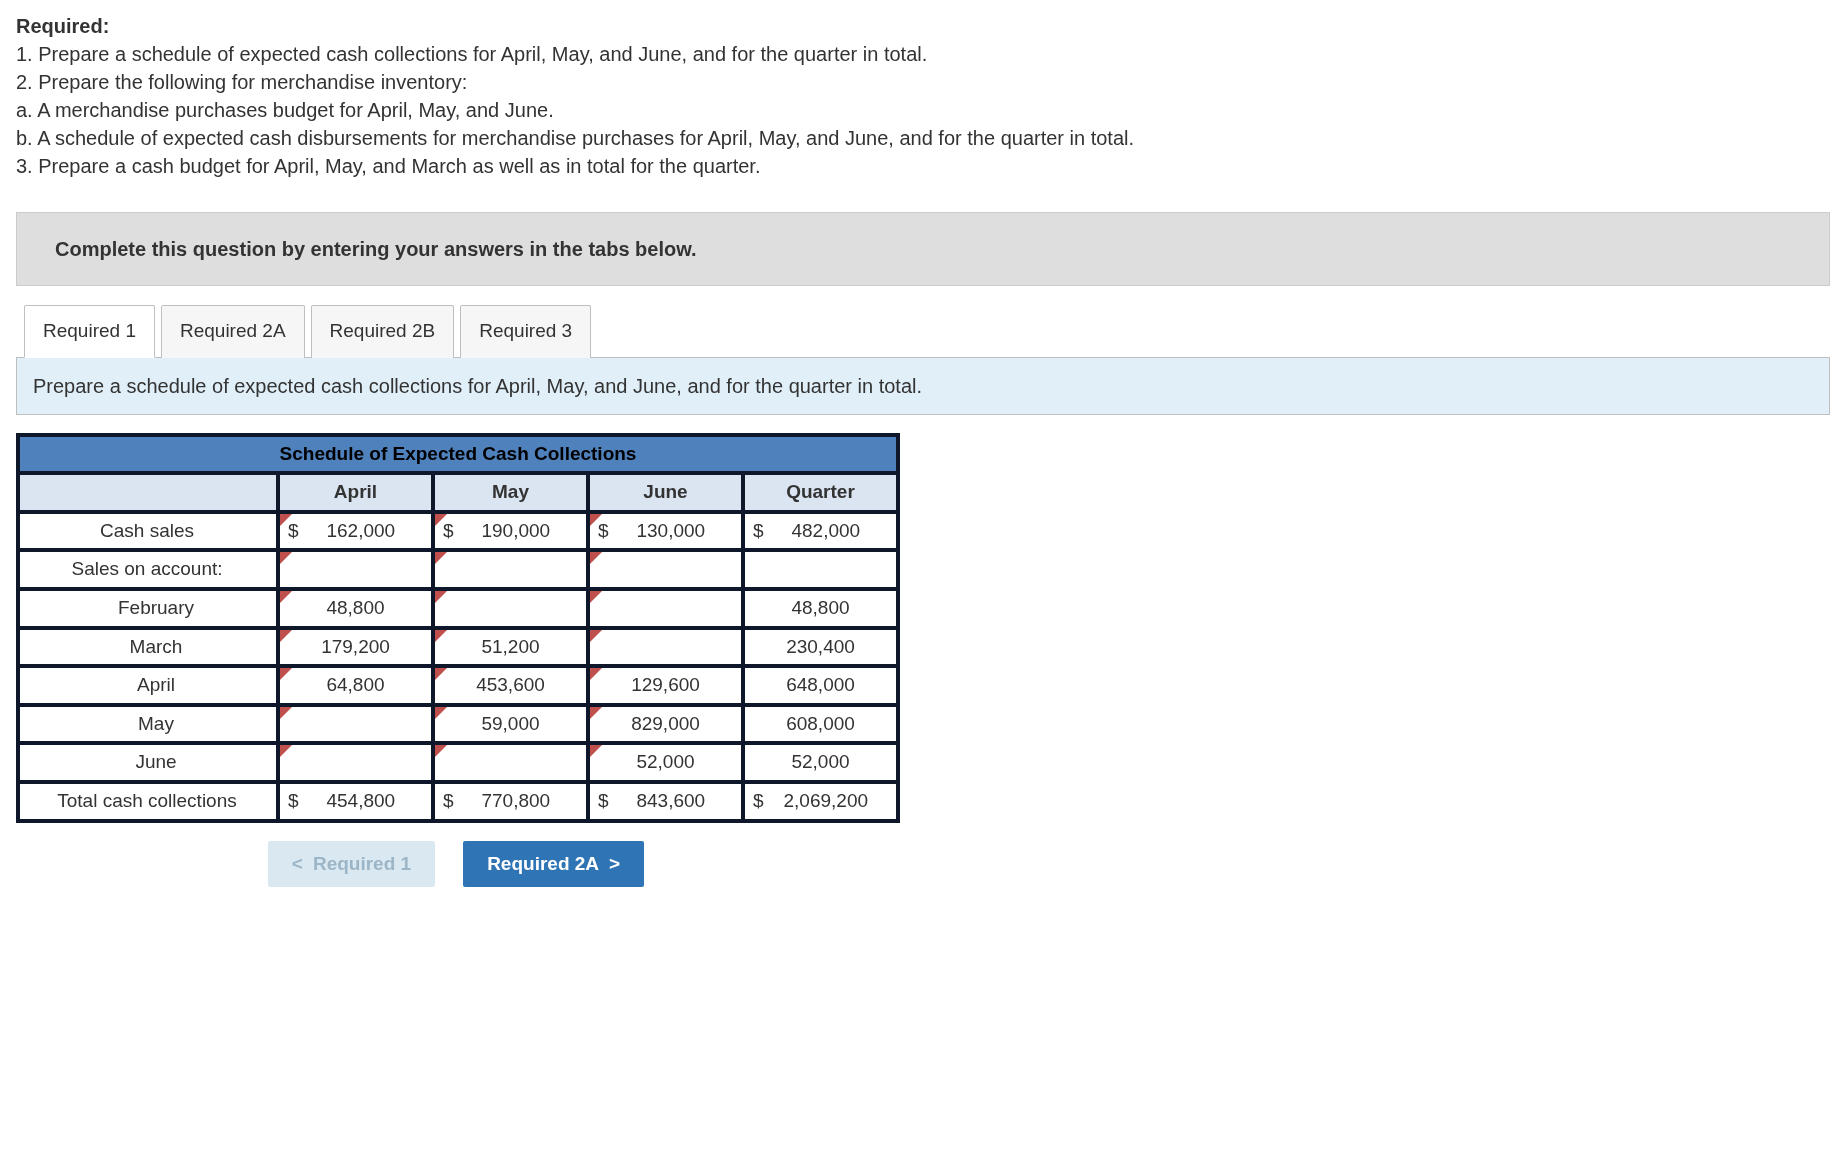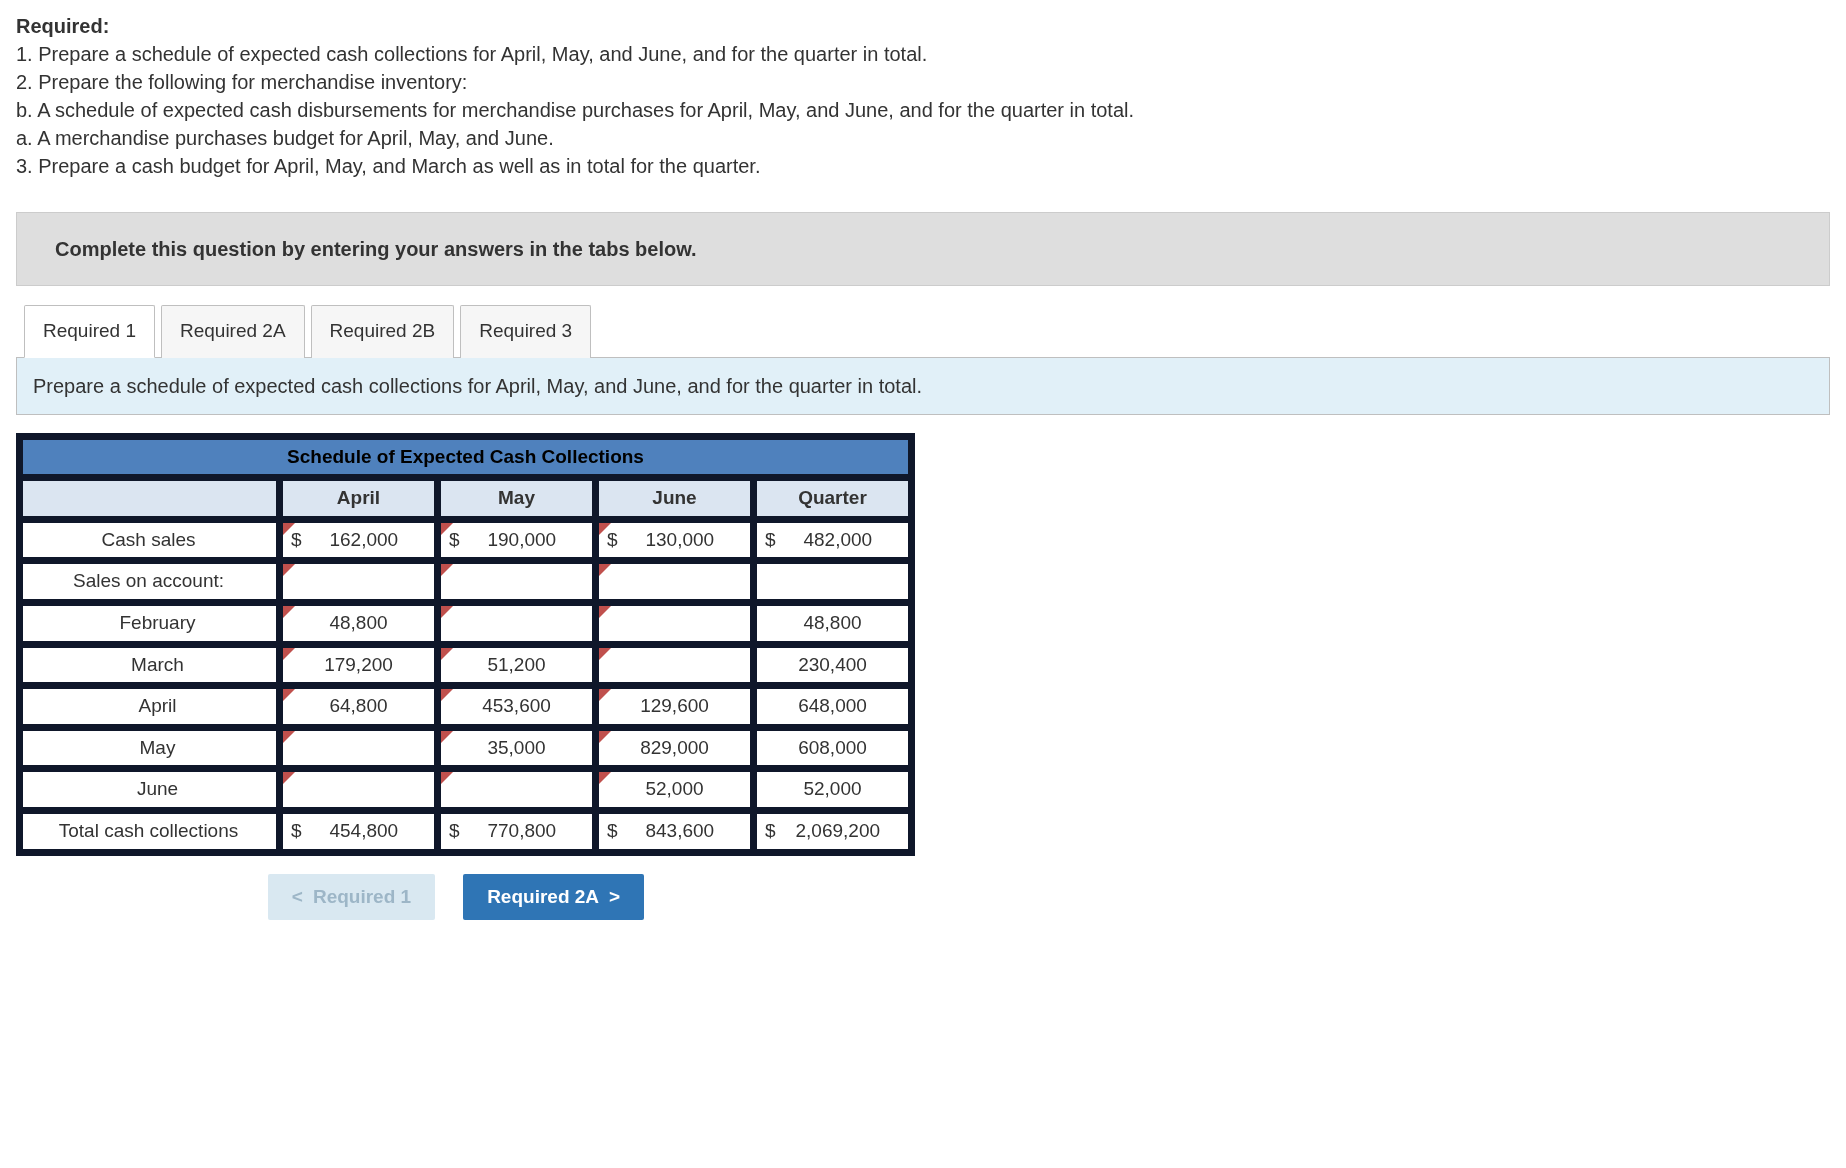--- a/index.html
+++ b/index.html
@@ -51,21 +51,21 @@
   }
   .tab-content {
     border: 0;
     padding-top: 18px;
   }
   table.sched {
     border-collapse: collapse;
     font-size: 19px;
   }
   table.sched th, table.sched td {
-    border: 7px solid #0f172a;
+    border: 4px solid #0f172a;
     padding: 4px 8px;
     height: 34px;
   }
   table.sched thead tr.titlebar th {
     background: #4f81bd;
     color: #000;
     font-weight: bold;
     text-align: center;
     font-size: 19px;
   }
@@ -119,22 +119,22 @@
   .nav-next { background: #2f75b5; color: #fff; }
   .chev { font-weight: bold; }
 </style>
 </head>
 <body>
 
 <div class="instructions">
   <div class="required-heading">Required:</div>
   <div>1. Prepare a schedule of expected cash collections for April, May, and June, and for the quarter in total.</div>
   <div>2. Prepare the following for merchandise inventory:</div>
+  <div>a. A merchandise purchases budget for April, May, and June.</div>
   <div>b. A schedule of expected cash disbursements for merchandise purchases for April, May, and June, and for the quarter in total.</div>
-  <div>a. A merchandise purchases budget for April, May, and June.</div>
   <div>3. Prepare a cash budget for April, May, and March as well as in total for the quarter.</div>
 </div>
 
 <div class="prompt-bar">Complete this question by entering your answers in the tabs below.</div>
 
 <div class="tabs-row">
   <div class="tab active">Required 1</div>
   <div class="tab inactive">Required 2A</div>
   <div class="tab inactive">Required 2B</div>
   <div class="tab inactive">Required 3</div>
@@ -263,21 +263,21 @@
               <span class="num">648,000</span>
             </div>
           </td>
       </tr>
       <tr>
         <td class="label indent">May</td>
         <td class="hasinput"></td>
         <td class="hasinput">
             <div class="mcell">
               <span class="cur"></span>
-              <span class="num">35,000</span>
+              <span class="num">59,000</span>
             </div>
           </td>
         <td class="hasinput">
             <div class="mcell">
               <span class="cur"></span>
               <span class="num">829,000</span>
             </div>
           </td>
         <td>
             <div class="mcell">

